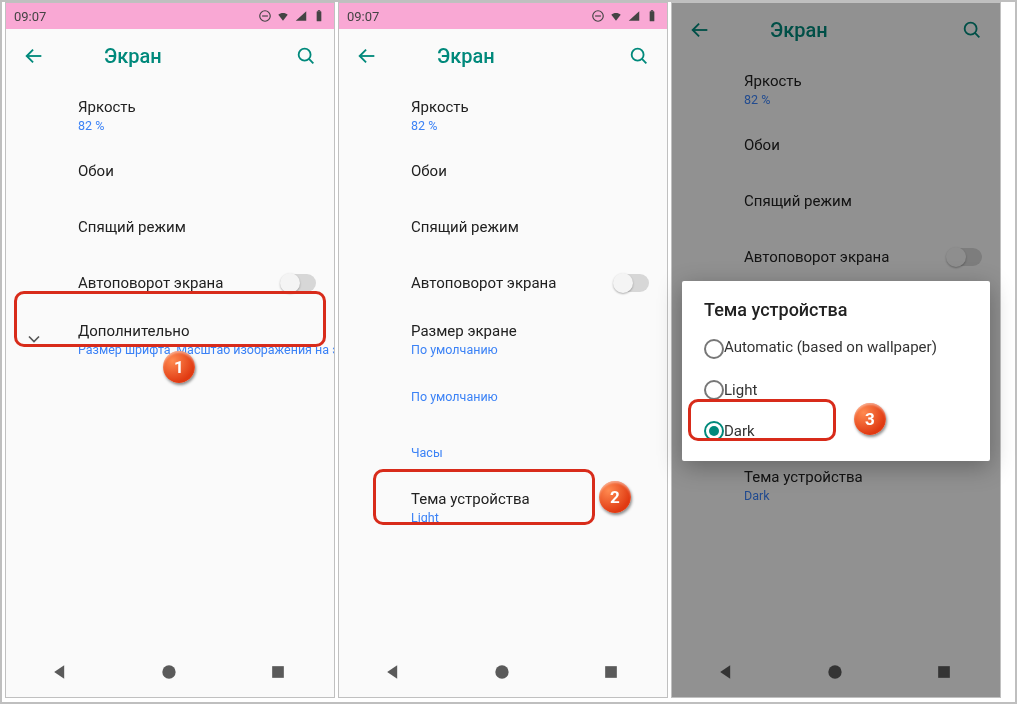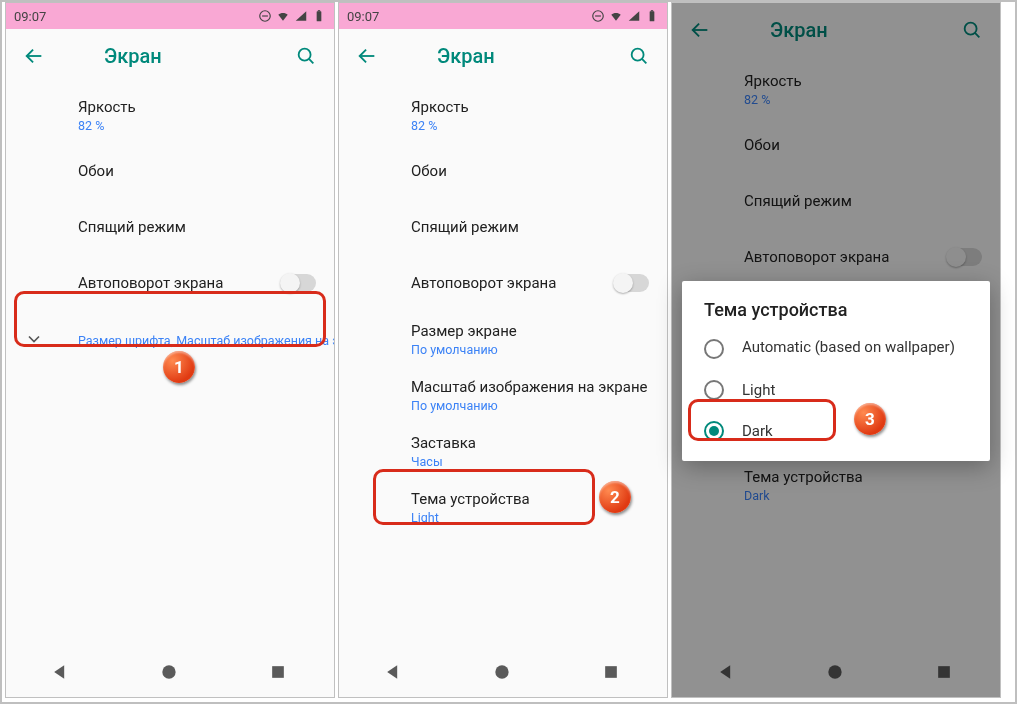--- a/index.html
+++ b/index.html
@@ -119,21 +119,21 @@
     position:absolute; inset:0; background:rgba(0,0,0,.42);
   }
   .dialog {
     position:absolute; left:10px; right:10px; top:278px;
     background:#fff; border-radius:2px;
     box-shadow:0 6px 24px rgba(0,0,0,.3);
     padding: 18px 0 10px 0;
   }
   .dialog .dtitle { font-size:18px; font-weight:500; color:#222; padding:0 22px 8px 22px;}
   .dialog .opt {
-    display:flex; align-items:center; gap:18px;
+    display:flex; align-items:center; 
     padding: 10px 22px;
     font-size:15px; color:#333;
   }
   .dialog .opt.twoline { align-items:flex-start; }
   .radio {
     width:20px; height:20px; border:2px solid #777; border-radius:50%;
     flex:0 0 20px; margin-top:1px;
   }
   .radio.checked { border-color:#00897b; position:relative; }
   .radio.checked::after{
@@ -206,20 +206,21 @@
             <div class="switch"></div>
           </div>
       </div>
       <div class="row">
         <div class="leading">
           <svg viewBox="0 0 24 24" style="width:20px;height:20px;fill:none;stroke:#555;stroke-width:2">
               <polyline points="6 9 12 15 18 9"></polyline>
             </svg>
         </div>
         <div class="texts">
+          <div class="primary">Дополнительно</div>
           <div class="secondary">Размер шрифта, Масштаб изображения на э…</div>
         </div>
       </div>
     </div>
 
     <div class="navbar">
       <div class="navbtn"><svg viewBox="0 0 24 24">
             <path d="M17 4v16L5 12z"></path>
           </svg></div>
       <div class="navbtn"><svg viewBox="0 0 24 24">
@@ -298,27 +299,25 @@
           </div>
       </div>
       <div class="row">
         <div class="texts">
           <div class="primary">Размер экране</div>
           <div class="secondary">По умолчанию</div>
         </div>
       </div>
       <div class="row">
         <div class="texts">
-          <div class="primary">Масштаб изображения на экране</div>
           <div class="secondary">По умолчанию</div>
         </div>
       </div>
       <div class="row">
         <div class="texts">
-          <div class="primary">Заставка</div>
           <div class="secondary">Часы</div>
         </div>
       </div>
       <div class="row">
         <div class="texts">
           <div class="primary">Тема устройства</div>
           <div class="secondary">Light</div>
         </div>
       </div>
     </div>

